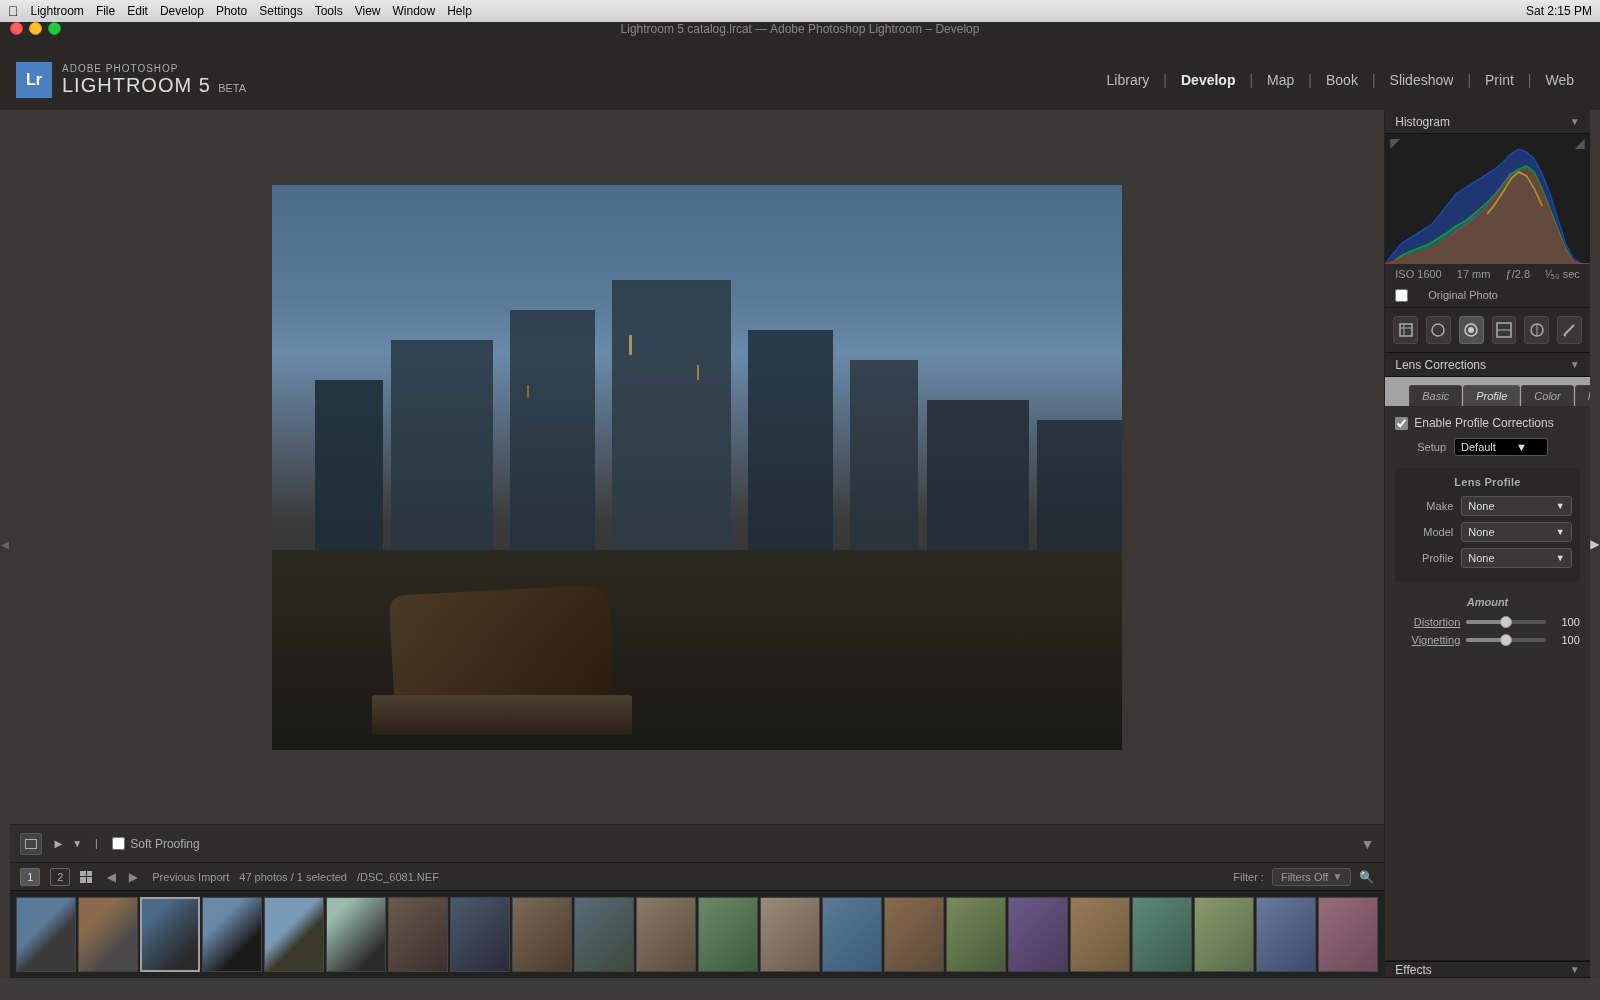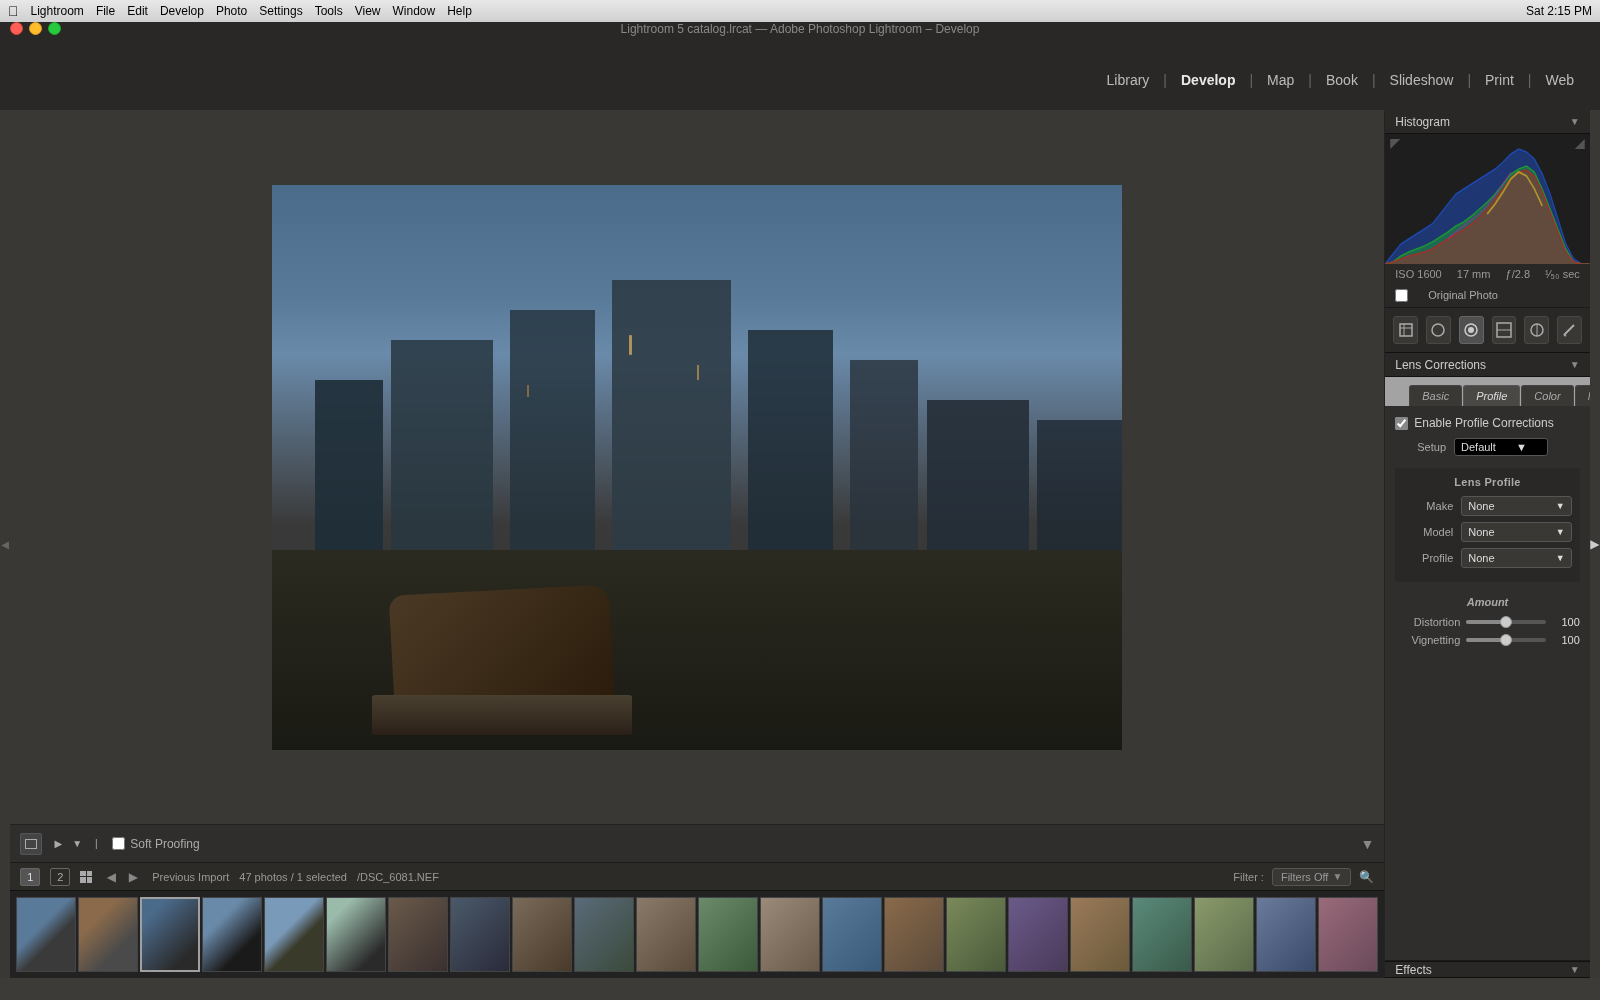--- a/index.html
+++ b/index.html
@@ -559,20 +559,21 @@
       align-items: center;
       gap: 6px;
       margin-bottom: 6px;
     }
 
     .amount-label {
       width: 65px;
       font-size: 11px;
       color: #aaa;
       text-align: right;
+      text-decoration: underline;
     }
 
     .slider-track {
       flex: 1;
       height: 4px;
       background: #555;
       border-radius: 2px;
       position: relative;
     }
 
@@ -679,20 +680,32 @@
 <div class="title-bar">
   <div class="traffic-lights">
     <div class="traffic-light tl-red"></div>
     <div class="traffic-light tl-yellow"></div>
     <div class="traffic-light tl-green"></div>
   </div>
   <span>Lightroom 5 catalog.lrcat — Adobe Photoshop Lightroom – Develop</span>
 </div>
 
 <div class="app-header">
+  <div class="lr-logo">
+    <div class="lr-badge">
+      <span>Lr</span>
+    </div>
+    <div class="lr-title-text">
+      <div class="adobe">ADOBE PHOTOSHOP</div>
+      <div>
+        <span class="lr5">LIGHTROOM 5</span>
+        <span class="beta">BETA</span>
+      </div>
+    </div>
+  </div>
 
   <div class="nav-modules">
     <span class="nav-item">Library</span>
     <span class="nav-sep">|</span>
     <span class="nav-item active">Develop</span>
     <span class="nav-sep">|</span>
     <span class="nav-item">Map</span>
     <span class="nav-sep">|</span>
     <span class="nav-item">Book</span>
     <span class="nav-sep">|</span>

